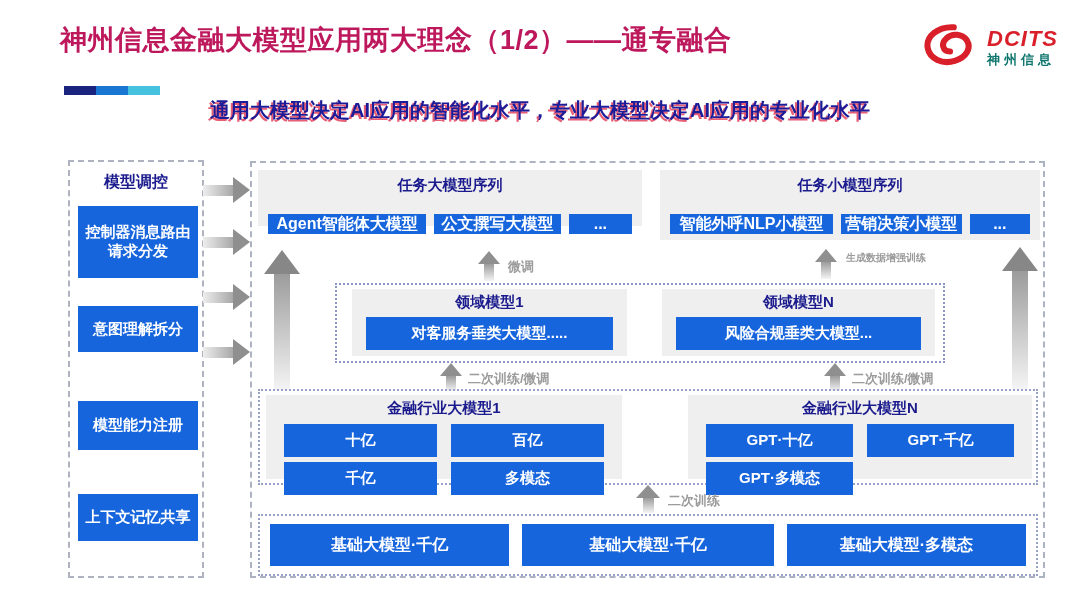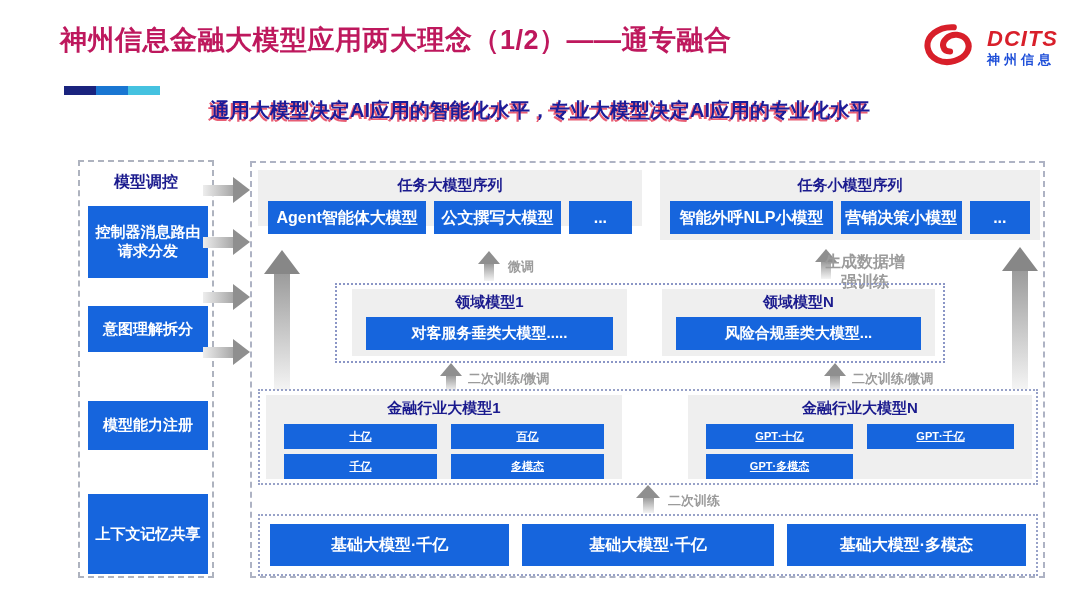--- a/index.html
+++ b/index.html
@@ -17,21 +17,21 @@
   .accent-bar{left:64px;top:86px;display:flex;height:9px;}
   .accent-bar span{width:32px;height:9px;display:block;}
   .subtitle{
     left:140px;top:97px;width:800px;text-align:center;
     font-size:20px;font-weight:bold;color:#1c1c99;
     text-shadow:-2px 2px 0 rgba(224,40,70,0.75);
   }
   .logo{right:22px;top:22px;display:flex;align-items:center;gap:8px;}
   .logo-text{display:flex;flex-direction:column;line-height:1.1;}
   .logo-brand{color:#d81f2a;font-weight:bold;font-style:italic;font-size:22px;letter-spacing:1px;}
-  .logo-cn{color:#1d4ed8;font-weight:bold;font-size:13px;letter-spacing:4px;margin-top:2px;}
+  .logo-cn{color:#0f766e;font-weight:bold;font-size:13px;letter-spacing:4px;margin-top:2px;}
   
   .blue-box{
     background:#1665dd;color:#ffffff;font-weight:bold;
     display:flex;align-items:center;justify-content:center;text-align:center;
     line-height:1.25;
   }
   .panel{background:#efefef;}
   .panel-title{color:#1b1b8e;font-weight:bold;font-size:15px;text-align:center;}
   .dash-box{border:2px dashed #a9b0c4;box-sizing:border-box;}
   .dot-box{border:2px dotted #8b96c6;box-sizing:border-box;}
@@ -39,24 +39,24 @@
   
   .arr-up{display:flex;flex-direction:column;align-items:center;}
   .arr-up .head{width:0;height:0;}
   .arr-up .body{flex:1;background:linear-gradient(to bottom,#9c9c9c,#f4f4f4);}
   .arr-right{display:flex;flex-direction:row;align-items:center;}
   .arr-right .body{height:11px;width:30px;background:linear-gradient(to right,#ededed,#a8a8a8);}
   .arr-right .head{width:0;height:0;border-top:13px solid transparent;border-bottom:13px solid transparent;border-left:17px solid #8f8f8f;}
   
   .side-box{left:8px;width:120px;font-size:15px;padding:0 4px;box-sizing:border-box;}
   
-  .box-row{display:flex;gap:8px;padding:0 10px;height:33px;}
+  .box-row{display:flex;gap:8px;padding:0 10px;height:33px;align-items:flex-end;}
   .box-row .blue-box{font-size:16px;}
   .grid2{display:grid;grid-template-columns:1fr 1fr;gap:5px 14px;padding:0 18px;}
-  .grid2 .blue-box{height:25px;font-size:11px;text-decoration:underline;}
+  .grid2 .blue-box{height:33px;font-size:15px;}
 </style>
 </head>
 <body>
 
 <div class="abs title">神州信息金融大模型应用两大理念（1/2）——通专融合</div>
 <div class="abs accent-bar">
   <span style="background:#1a237e"></span>
   <span style="background:#1976d2"></span>
   <span style="background:#45c2e0"></span>
 </div>
@@ -67,26 +67,26 @@
     <svg width="56" height="46" viewBox="0 0 60 48">
       <path d="M33 5 C16 4 3 15 5 27 C7 39 21 45 34 41 C47 37 52 27 47 19 C42 12 31 11 25 17 C19 22 21 31 29 31" stroke="#d81f2a" stroke-width="6.5" fill="none" stroke-linecap="round"></path>
     </svg>
   </span>
   <span class="logo-text">
     <span class="logo-brand">DCITS</span>
     <span class="logo-cn">神州信息</span>
   </span>
 </div>
 
-<div class="abs dash-box" style="left:78px;top:160px;width:136px;height:418px;border-color:#aeb3bf;">
+<div class="abs dash-box" style="left:68px;top:160px;width:136px;height:418px;border-color:#aeb3bf;">
   <div class="abs panel-title" style="left:0;top:10px;width:100%;font-size:16px;">模型调控</div>
   <div class="abs blue-box side-box" style="top:44px;height:72px;">控制器消息路由请求分发</div>
   <div class="abs blue-box side-box" style="top:144px;height:46px;">意图理解拆分</div>
   <div class="abs blue-box side-box" style="top:239px;height:49px;">模型能力注册</div>
-  <div class="abs blue-box side-box" style="top:332px;height:80px;">上下文记忆共享</div>
+  <div class="abs blue-box side-box" style="top:332px;height:47px;">上下文记忆共享</div>
 </div>
 
 <div class="abs arr-right" style="left:203px;top:177px;">
     <span class="body"></span>
     <span class="head"></span>
   </div>
 <div class="abs arr-right" style="left:203px;top:229px;">
     <span class="body"></span>
     <span class="head"></span>
   </div>
@@ -131,21 +131,21 @@
 <div class="abs arr-up" style="left:478px;top:251px;width:22px;height:30px;">
   <span class="head" style="border-left:11px solid transparent;border-right:11px solid transparent;border-bottom:13px solid #8f8f8f;"></span>
   <span class="body" style="width:10px;"></span>
 </div>
 <div class="abs arrow-label" style="left:508px;top:258px;">微调</div>
 
 <div class="abs arr-up" style="left:815px;top:249px;width:22px;height:30px;">
   <span class="head" style="border-left:11px solid transparent;border-right:11px solid transparent;border-bottom:13px solid #8f8f8f;"></span>
   <span class="body" style="width:10px;"></span>
 </div>
-<div class="abs arrow-label" style="left:822px;top:252px;width:86px;white-space:normal;text-align:center;font-size:16px;line-height:1.25;">生成数据增强训练</div>
+<div class="abs arrow-label" style="left:843px;top:252px;width:86px;white-space:normal;text-align:center;font-size:10px;line-height:1.25;">生成数据增强训练</div>
 
 <div class="abs dot-box" style="left:335px;top:283px;width:610px;height:80px;"></div>
 
 <div class="abs panel" style="left:352px;top:289px;width:275px;height:67px;">
   <div class="panel-title" style="margin:4px 0 5px;">领域模型1</div>
   <div class="blue-box" style="margin:0 14px;height:33px;font-size:15px;">对客服务垂类大模型.....</div>
 </div>
 
 <div class="abs panel" style="left:662px;top:289px;width:273px;height:67px;">
   <div class="panel-title" style="margin:4px 0 5px;">领域模型N</div>

